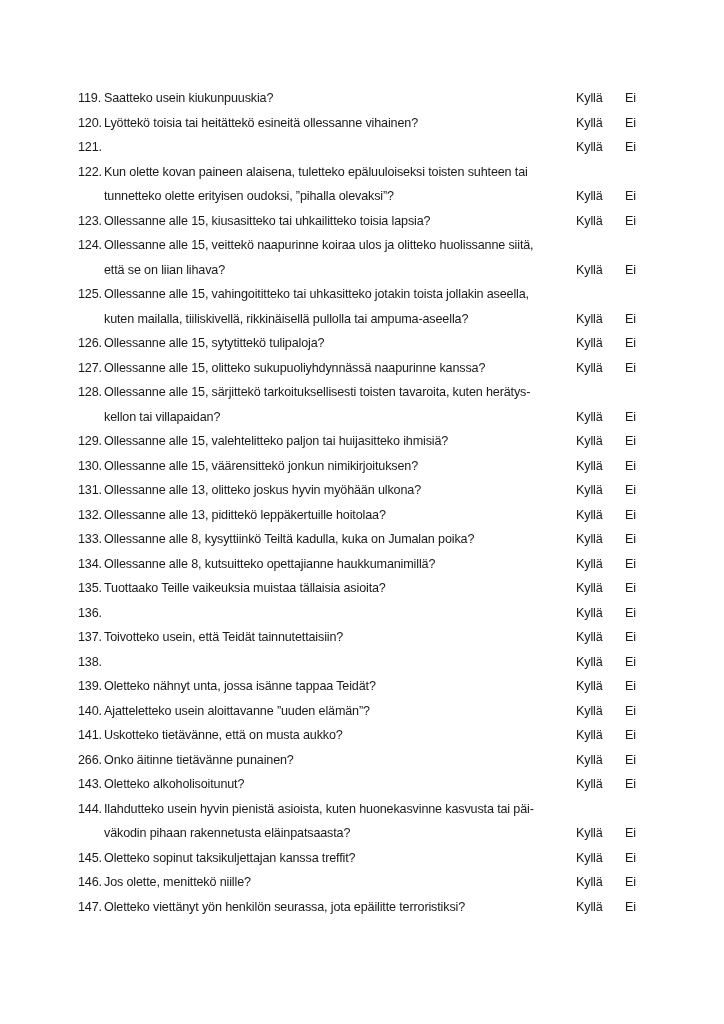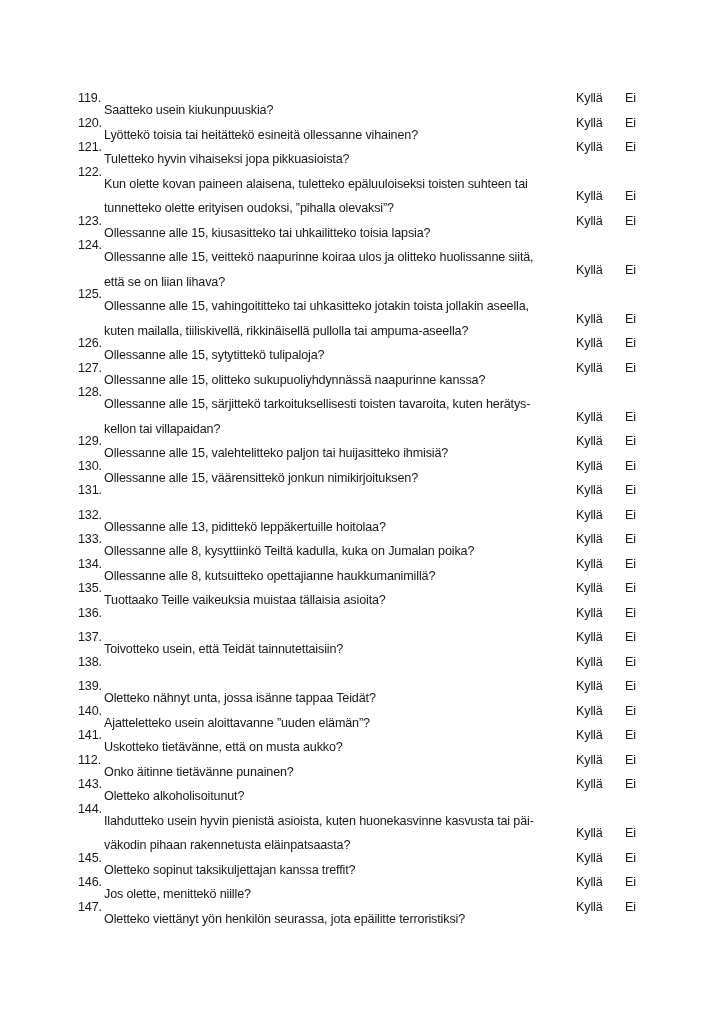--- a/index.html
+++ b/index.html
@@ -3,21 +3,21 @@
 <meta charset="utf-8">
 <style>
   html, body { margin: 0; padding: 0; background: #ffffff; }
   body { width: 724px; height: 1024px; position: relative; overflow: hidden;
          font-family: "Liberation Sans", sans-serif; color: #1a1a1a; }
   #page { position: absolute; left: 0; top: 0; width: 724px; height: 936px; background: #fff; }
   #list { position: absolute; left: 78px; top: 86px; width: 570px; }
   .q { position: relative; }
   .line { position: relative; height: 24.5px; line-height: 24.5px; font-size: 12.6px; white-space: nowrap; letter-spacing: -0.15px; }
   .num { position: absolute; left: 0; top: 0; }
-  .txt { position: absolute; left: 26px; top: 12px; }
+  .txt { position: absolute; left: 26px; top: 0; }
   .yes { position: absolute; left: 498px; top: 0; }
   .no  { position: absolute; left: 547px; top: 0; }
 </style>
 </head>
 <body>
 
 <div id="page">
   <div id="list">
       <div class="q">
         <div class="line">
@@ -31,21 +31,20 @@
         <div class="line">
           <span class="num">120.</span>
           <span class="txt">Lyöttekö toisia tai heitättekö esineitä ollessanne vihainen?</span>
           <span class="yes">Kyllä</span>
           <span class="no">Ei</span>
         </div>
       </div>
       <div class="q">
         <div class="line">
           <span class="num">121.</span>
-          <span class="txt">Tuletteko hyvin vihaiseksi jopa pikkuasioista?</span>
           <span class="yes">Kyllä</span>
           <span class="no">Ei</span>
         </div>
       </div>
       <div class="q">
         <div class="line">
           <span class="num">122.</span>
           <span class="txt">Kun olette kovan paineen alaisena, tuletteko epäluuloiseksi toisten suhteen tai</span>
         </div>
         <div class="line">
@@ -123,20 +122,21 @@
         <div class="line">
           <span class="num">130.</span>
           <span class="txt">Ollessanne alle 15, väärensittekö jonkun nimikirjoituksen?</span>
           <span class="yes">Kyllä</span>
           <span class="no">Ei</span>
         </div>
       </div>
       <div class="q">
         <div class="line">
           <span class="num">131.</span>
+          <span class="txt">Ollessanne alle 13, olitteko joskus hyvin myöhään ulkona?</span>
           <span class="yes">Kyllä</span>
           <span class="no">Ei</span>
         </div>
       </div>
       <div class="q">
         <div class="line">
           <span class="num">132.</span>
           <span class="txt">Ollessanne alle 13, pidittekö leppäkertuille hoitolaa?</span>
           <span class="yes">Kyllä</span>
           <span class="no">Ei</span>
@@ -207,21 +207,21 @@
       <div class="q">
         <div class="line">
           <span class="num">141.</span>
           <span class="txt">Uskotteko tietävänne, että on musta aukko?</span>
           <span class="yes">Kyllä</span>
           <span class="no">Ei</span>
         </div>
       </div>
       <div class="q">
         <div class="line">
-          <span class="num">112.</span>
+          <span class="num">266.</span>
           <span class="txt">Onko äitinne tietävänne punainen?</span>
           <span class="yes">Kyllä</span>
           <span class="no">Ei</span>
         </div>
       </div>
       <div class="q">
         <div class="line">
           <span class="num">143.</span>
           <span class="txt">Oletteko alkoholisoitunut?</span>
           <span class="yes">Kyllä</span>

